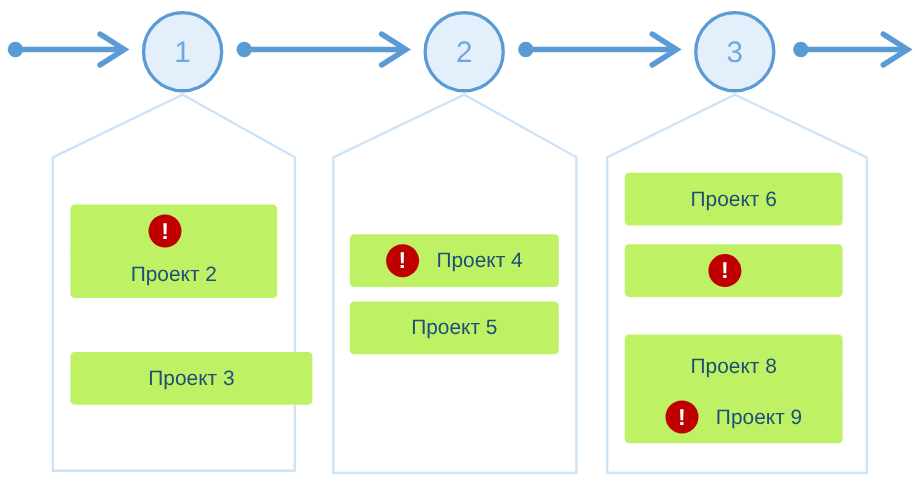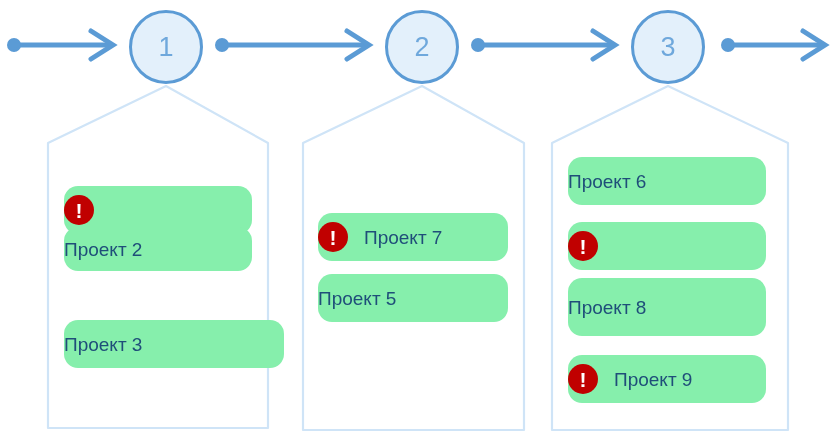--- a/index.html
+++ b/index.html
@@ -43,26 +43,26 @@
   .stage-number {
     font-size: 27px;
     color: #6fa8dc;
     line-height: 1;
     font-weight: 400;
   }
 
   
   .project-card {
     position: absolute;
-    background: #86efac;
-    border-radius: 14px;
+    background: #bef264;
+    border-radius: 4px;
     box-sizing: border-box;
     display: flex;
     align-items: center;
-    justify-content: flex-start;
+    justify-content: center;
     z-index: 4;
   }
   .project-label {
     font-size: 19px;
     color: #1f4e79;
     line-height: 1;
     white-space: nowrap;
   }
   .alert-icon {
     width: 30px;
@@ -133,37 +133,37 @@
       <div class="project-card" style="left: 64px; top: 320px; width: 220px; height: 48px;">
         <span class="project-label">Проект 3</span>
       </div>
       <div class="stage-circle" style="left: 385px; top: 10px; width: 74px; height: 74px;">
         <span class="stage-number">2</span>
       </div>
       <div class="project-card" style="left: 318px; top: 213px; width: 190px; height: 48px;">
         <span class="alert-icon">
           <span class="bang">!</span>
         </span>
-        <span class="project-label">Проект 7</span>
+        <span class="project-label">Проект 4</span>
       </div>
       <div class="project-card" style="left: 318px; top: 274px; width: 190px; height: 48px;">
         <span class="project-label">Проект 5</span>
       </div>
       <div class="stage-circle" style="left: 631px; top: 10px; width: 74px; height: 74px;">
         <span class="stage-number">3</span>
       </div>
       <div class="project-card" style="left: 568px; top: 157px; width: 198px; height: 48px;">
         <span class="project-label">Проект 6</span>
       </div>
       <div class="project-card" style="left: 568px; top: 222px; width: 198px; height: 48px;">
         <span class="alert-icon">
           <span class="bang">!</span>
         </span>
       </div>
-      <div class="project-card" style="left: 568px; top: 278px; width: 198px; height: 58px;">
+      <div class="project-card" style="left: 568px; top: 304px; width: 198px; height: 58px;">
         <span class="project-label">Проект 8</span>
       </div>
       <div class="project-card" style="left: 568px; top: 355px; width: 198px; height: 48px;">
         <span class="alert-icon">
           <span class="bang">!</span>
         </span>
         <span class="project-label">Проект 9</span>
       </div>
     </div>
 

